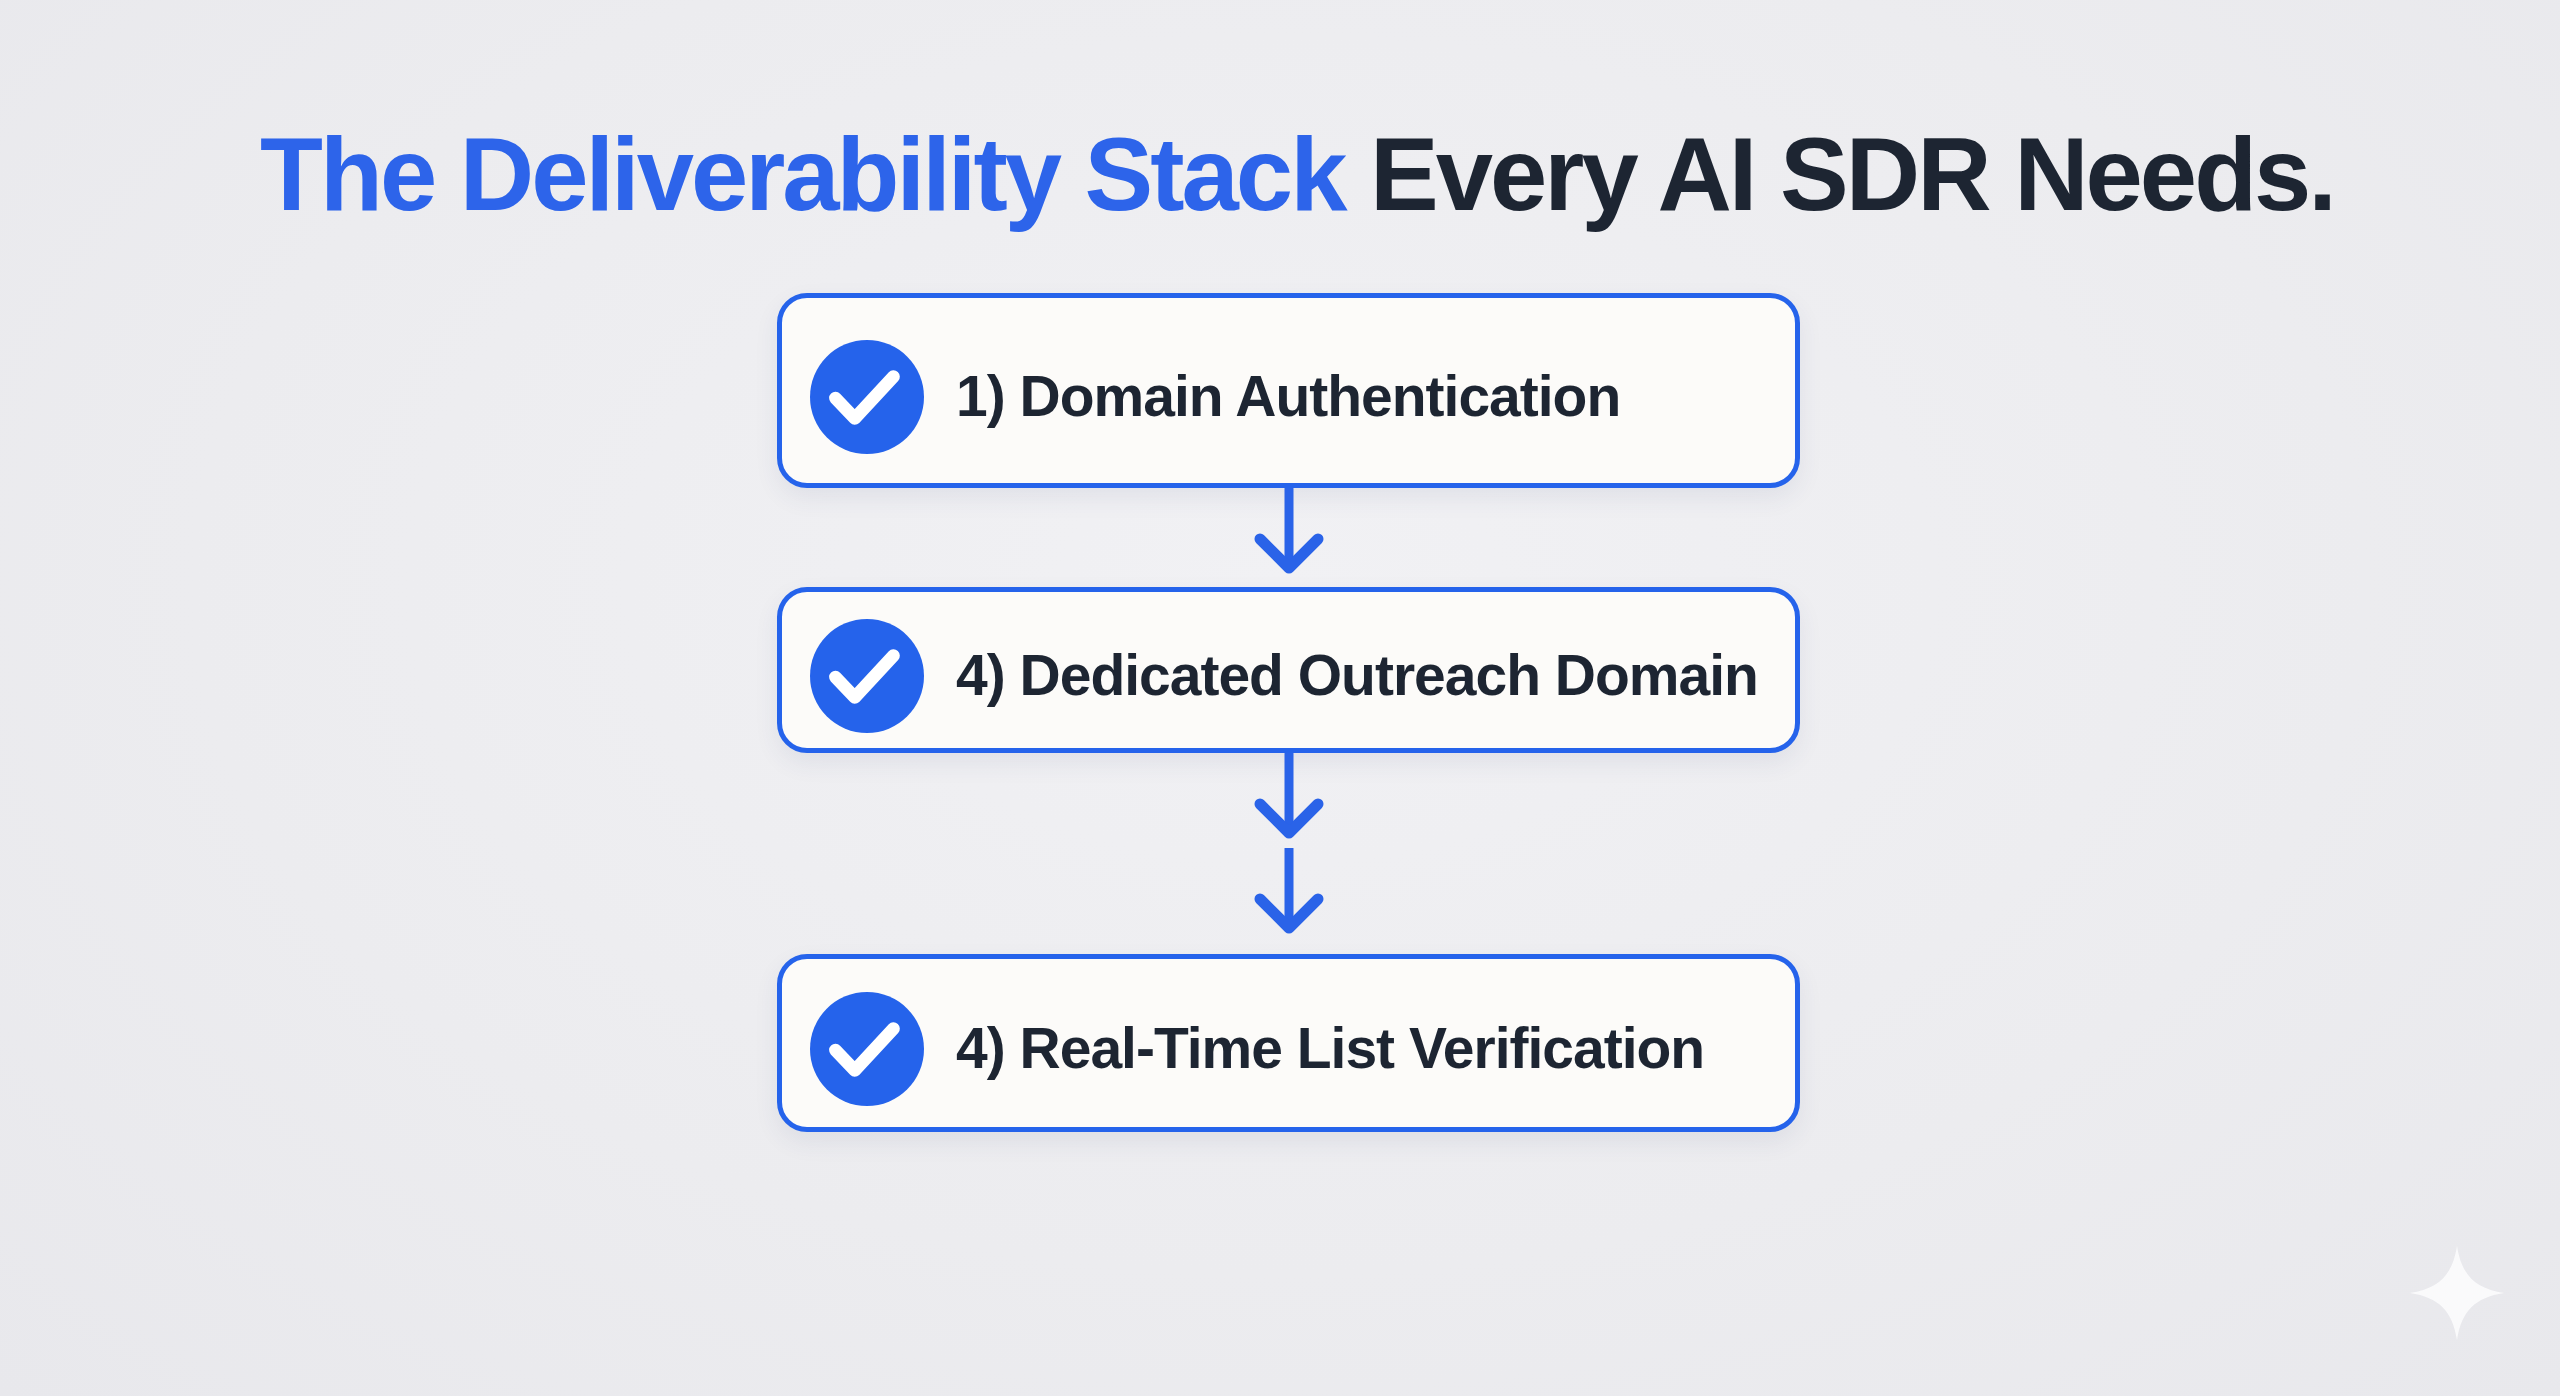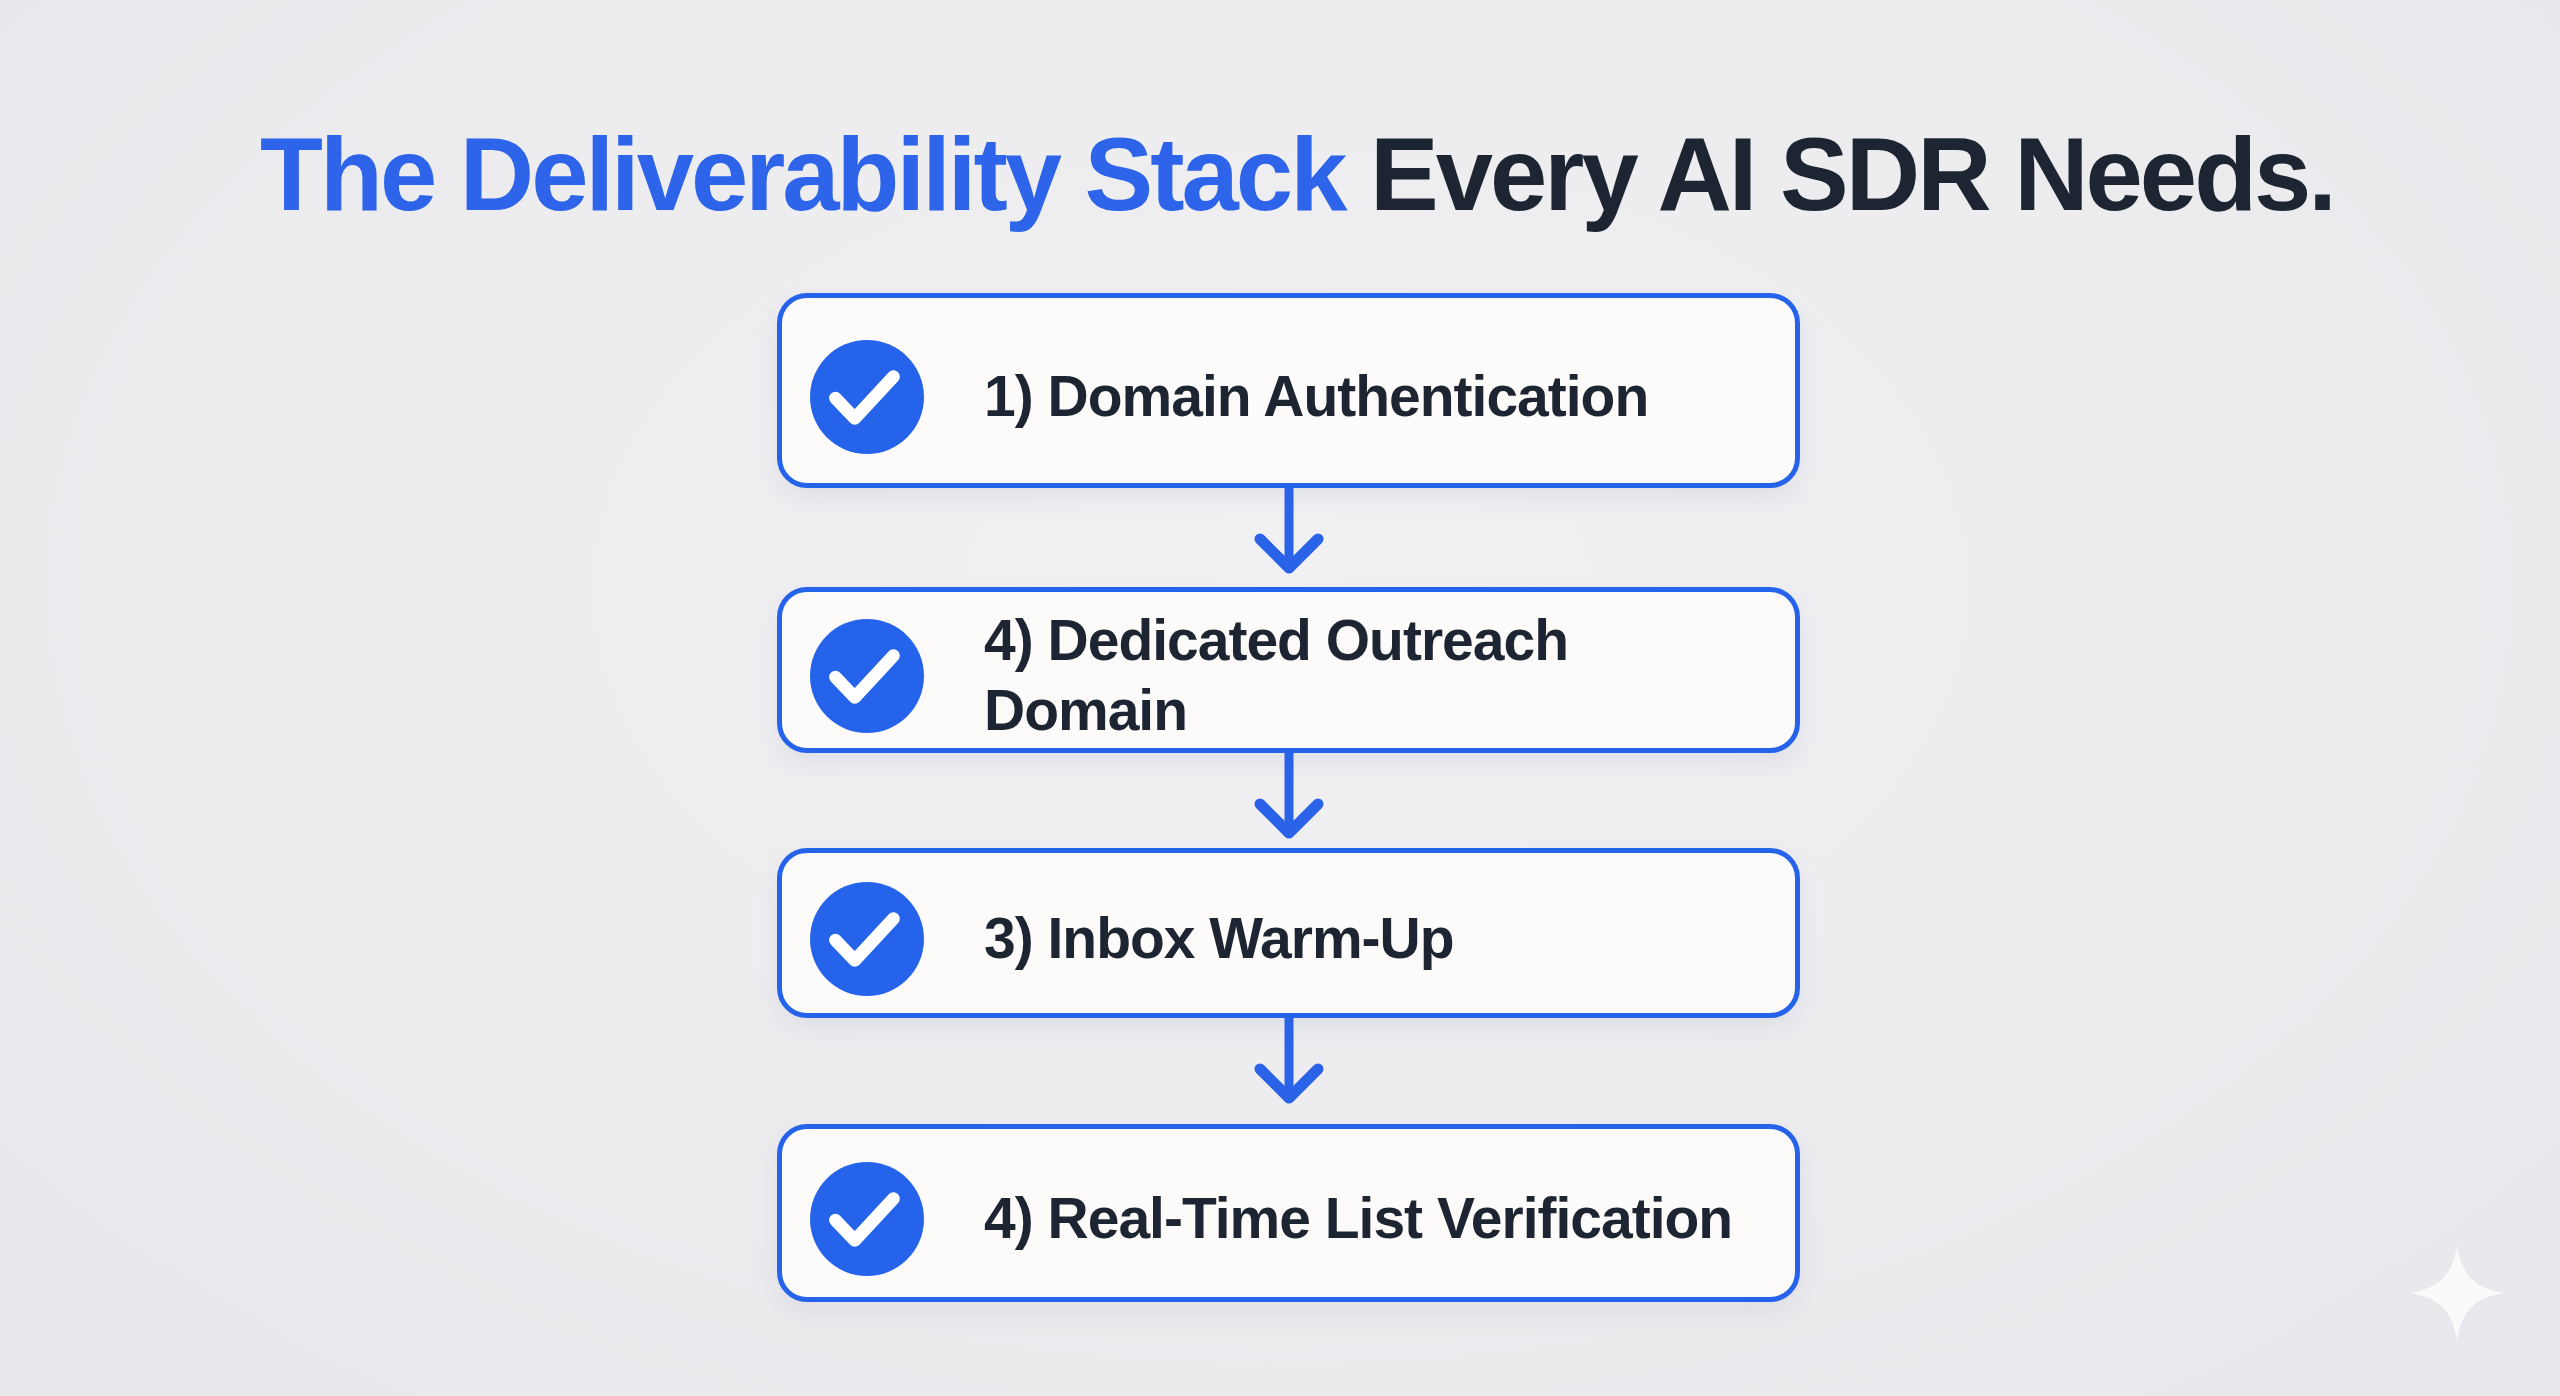--- a/index.html
+++ b/index.html
@@ -35,21 +35,21 @@
   }
   .step-box {
     box-sizing: border-box;
     width: 100%;
     border: 5px solid #2563eb;
     border-radius: 30px;
     background: #fcfbf9;
     display: flex;
     align-items: center;
     padding: 12px 36px 0 28px;
-    gap: 60px;
+    gap: 32px;
     box-shadow: 0 10px 24px rgba(50, 70, 120, 0.08);
   }
   .box-1 { height: 195px; }
   .box-2 { height: 166px; }
   .box-3 { height: 170px; }
   .box-4 { height: 178px; margin-top: 16px; }
 
   .check-circle {
     width: 114px;
     height: 114px;
@@ -127,30 +127,20 @@
       </div>
     </div>
 
     <div class="connector c-2">
       <svg width="84" height="86" viewBox="0 0 84 86" aria-hidden="true">
         <path d="M42 1 L42 79" fill="none" stroke="#2a63e8" stroke-width="9" stroke-linecap="round"></path>
         <path d="M13 51 L42 80 L71 51" fill="none" stroke="#2a63e8" stroke-width="11" stroke-linecap="round" stroke-linejoin="round"></path>
       </svg>
     </div>
 
-    <div class="step-box box-3">
-      <div class="check-circle">
-        <svg width="114" height="114" viewBox="0 0 112 112" aria-hidden="true">
-          <path d="M25 57 L44 77 L82 36" fill="none" stroke="#ffffff" stroke-width="12.5" stroke-linecap="round" stroke-linejoin="round"></path>
-        </svg>
-      </div>
-      <div class="step-text">
-        <div>3) Inbox Warm-Up</div>
-      </div>
-    </div>
 
     <div class="connector c-3">
       <svg width="84" height="86" viewBox="0 0 84 86" aria-hidden="true">
         <path d="M42 1 L42 79" fill="none" stroke="#2a63e8" stroke-width="9" stroke-linecap="round"></path>
         <path d="M13 51 L42 80 L71 51" fill="none" stroke="#2a63e8" stroke-width="11" stroke-linecap="round" stroke-linejoin="round"></path>
       </svg>
     </div>
 
     <div class="step-box box-4">
       <div class="check-circle">

